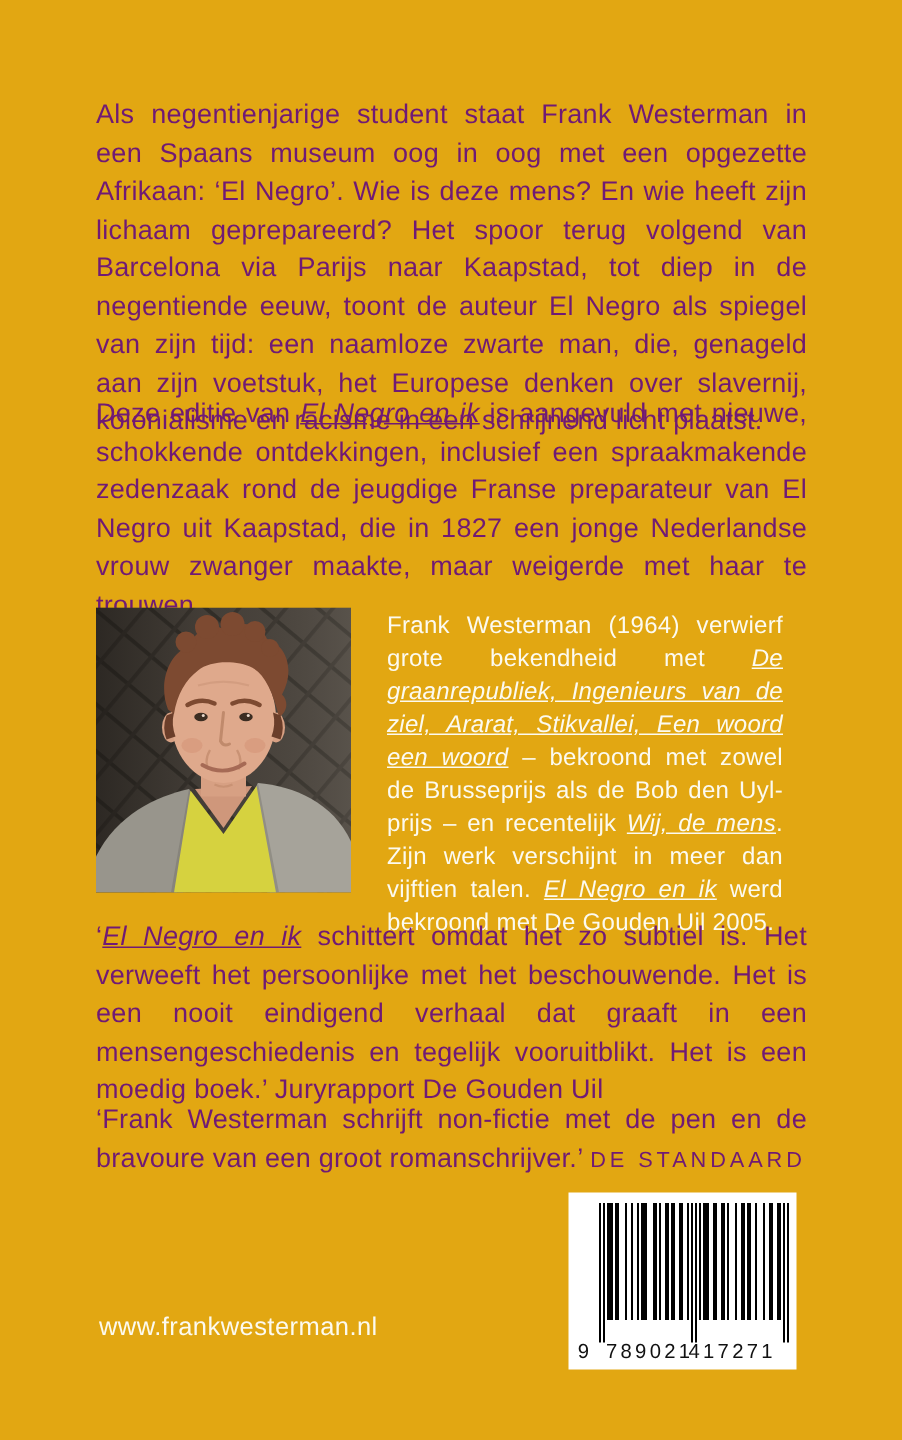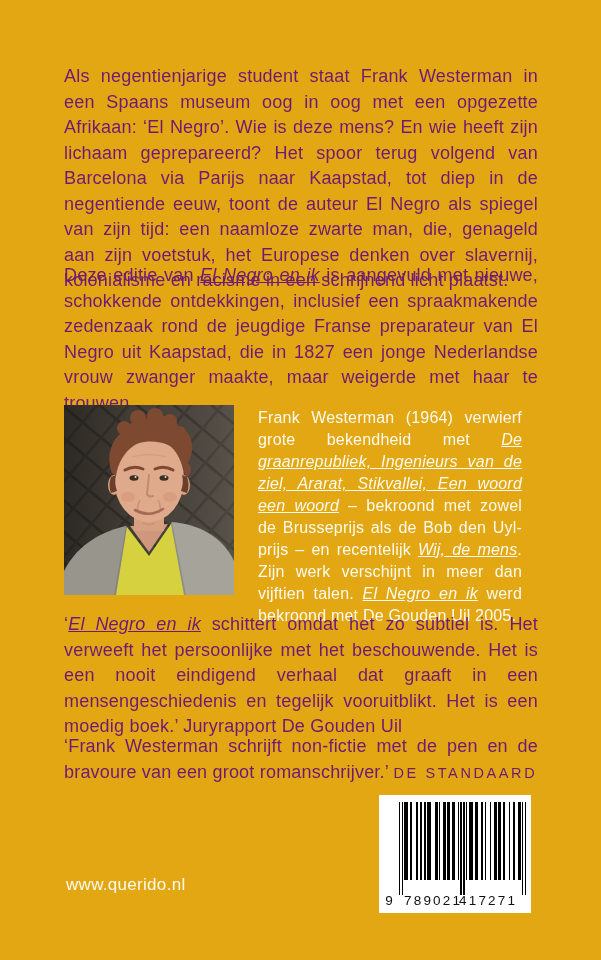--- a/index.html
+++ b/index.html
@@ -109,21 +109,21 @@
     </svg>
   </div>
   <div id="bio"><span>Frank Westerman (1964) verwierf grote bekendheid met </span><span class="it">De graanrepubliek, Ingenieurs van de ziel, Ararat, Stikvallei, Een woord een woord</span><span> – bekroond met zowel de Brusseprijs als de Bob den Uyl-prijs – en recentelijk </span><span class="it">Wij, de mens</span><span>. Zijn werk verschijnt in meer dan vijftien talen. </span><span class="it">El Negro en ik</span><span> werd bekroond met De Gouden Uil 2005.</span></div>
 </div>
 
 <p id="quote1" class="abs body-text"><span>‘</span><span class="it">El Negro en ik</span><span> schittert omdat het zo subtiel is. Het verweeft het persoonlijke met het beschouwende. Het is een nooit eindigend verhaal dat graaft in een mensengeschiedenis en tegelijk vooruitblikt. Het is een moedig boek.’ Juryrapport De Gouden Uil</span></p>
 
 <p id="quote2" class="abs body-text"><span>‘Frank Westerman schrijft non-fictie met de pen en de bravoure van een groot romanschrijver.’ </span><span class="spaced-caps">DE STANDAARD</span></p>
 
 <div id="urls" class="abs">
-  <div>www.querido.nl</div>
+  <div>www.frankwesterman.nl</div>
 </div>
 
 <div id="barcode" class="abs">
   <svg id="bc-svg" viewBox="0 0 95 100" width="127" height="93" preserveAspectRatio="none" shape-rendering="crispEdges">
       <rect x="0" y="0" width="1" height="100" fill="#000"></rect>
       <rect x="2" y="0" width="1" height="100" fill="#000"></rect>
       <rect x="4" y="0" width="1" height="84" fill="#000"></rect>
       <rect x="5" y="0" width="1" height="84" fill="#000"></rect>
       <rect x="6" y="0" width="1" height="84" fill="#000"></rect>
       <rect x="8" y="0" width="1" height="84" fill="#000"></rect>

